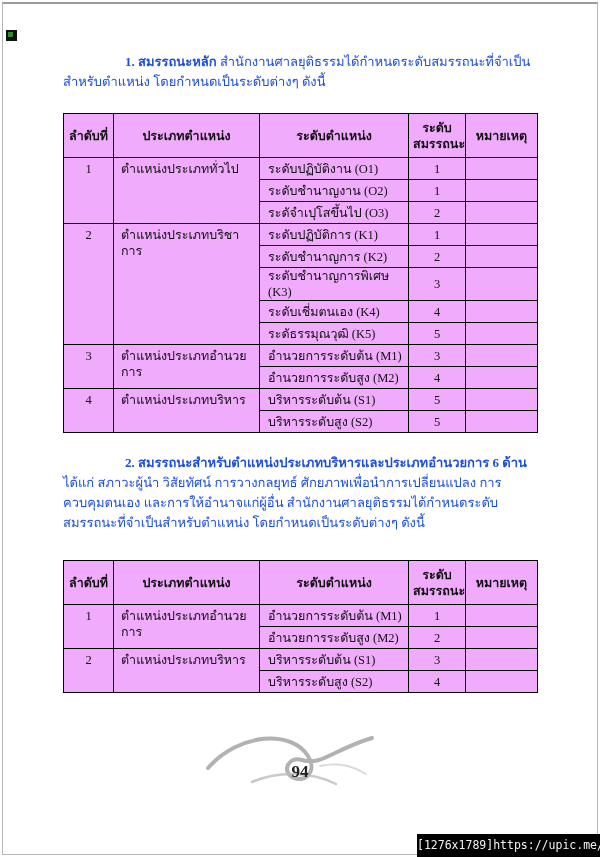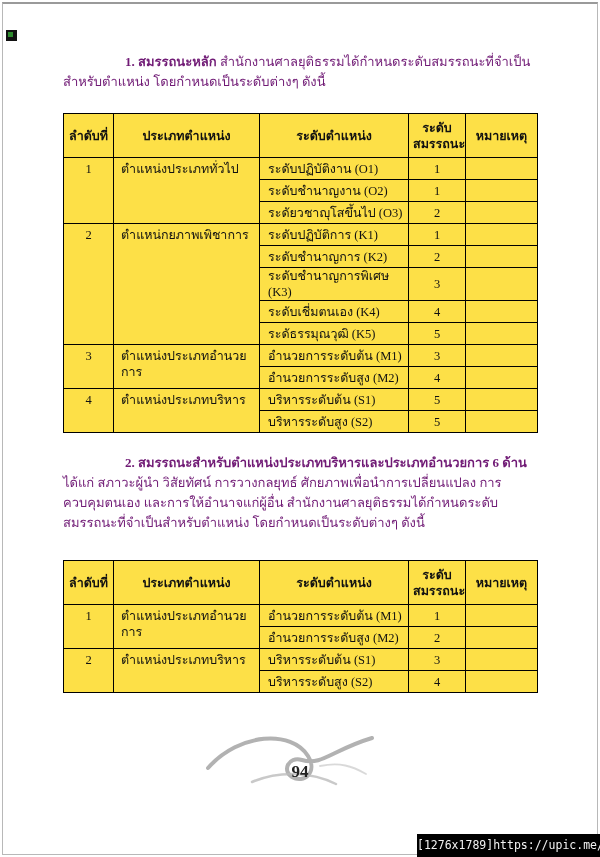--- a/index.html
+++ b/index.html
@@ -38,33 +38,33 @@
   .content {
     position: absolute;
     left: 63px;
     right: 63px;
     top: 52px;
   }
 
   .para {
     font-size: 13px;
     line-height: 20px;
-    color: #701a75;
+    color: #1d4ed8;
     text-indent: 62px;
     text-align: left;
   }
   .para b { font-weight: bold; }
   .para-2 { margin-top: 20px; }
 
   table {
     border-collapse: collapse;
     table-layout: fixed;
     width: 474px;
     margin-top: 21px;
-    background: #fde047;
+    background: #f0abfc;
     padding-left: 33px;
   }
   th, td {
     border: 1px solid #000;
     font-size: 12.5px;
     color: #111;
     overflow: hidden;
   }
   th {
     font-weight: bold;
@@ -171,28 +171,28 @@
           <td class="level-cell">ระดับปฏิบัติงาน (O1)</td>
           <td class="comp-cell">1</td>
           <td class="note-cell"></td>
         </tr>
         <tr>
           <td class="level-cell">ระดับชำนาญงาน (O2)</td>
           <td class="comp-cell">1</td>
           <td class="note-cell"></td>
         </tr>
         <tr>
-          <td class="level-cell">ระดัยวชาญุโสขึ้นไป (O3)</td>
+          <td class="level-cell">ระดัจำเปุโสขึ้นไป (O3)</td>
           <td class="comp-cell">2</td>
           <td class="note-cell"></td>
         </tr>
 
         <tr>
           <td class="no-cell" rowspan="5">2</td>
-          <td class="type-cell" rowspan="5">ตำแหน่กยภาพเพิชาการ</td>
+          <td class="type-cell" rowspan="5">ตำแหน่งประเภทบริชาการ</td>
           <td class="level-cell">ระดับปฏิบัติการ (K1)</td>
           <td class="comp-cell">1</td>
           <td class="note-cell"></td>
         </tr>
         <tr>
           <td class="level-cell">ระดับชำนาญการ (K2)</td>
           <td class="comp-cell">2</td>
           <td class="note-cell"></td>
         </tr>
         <tr>

